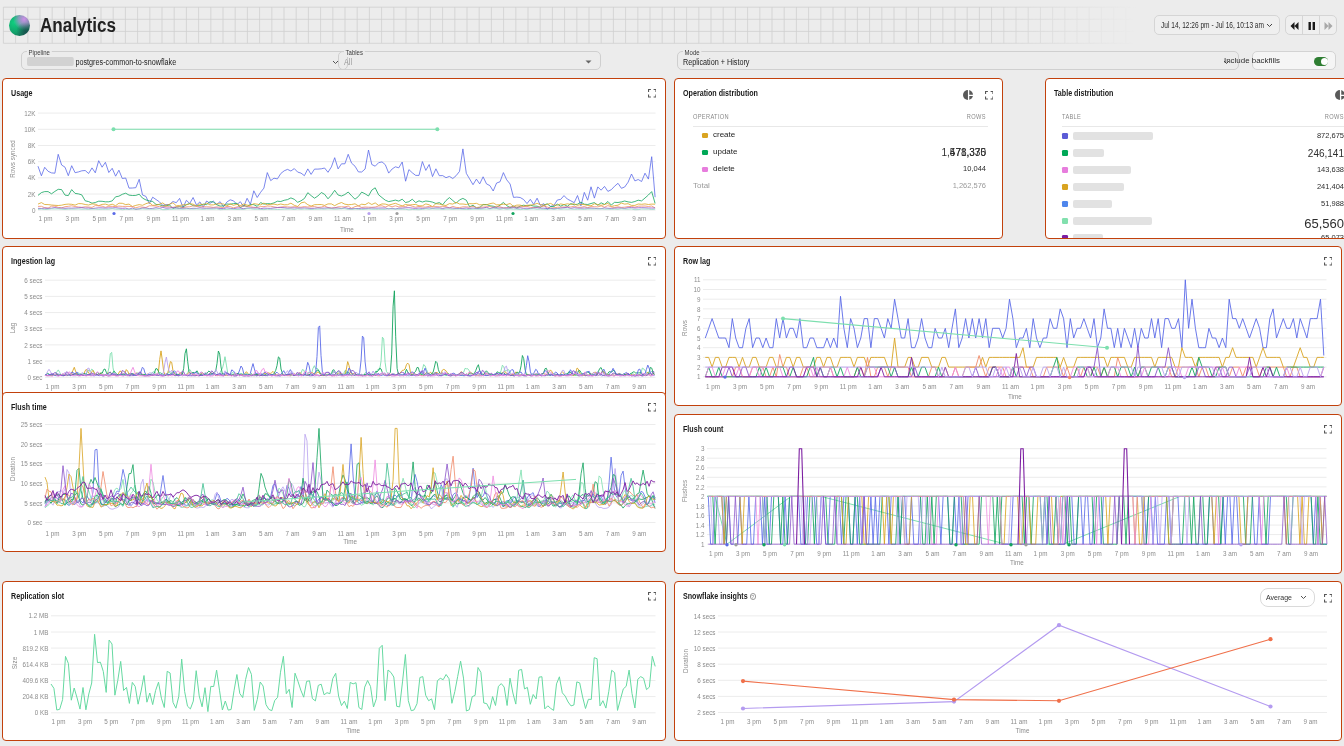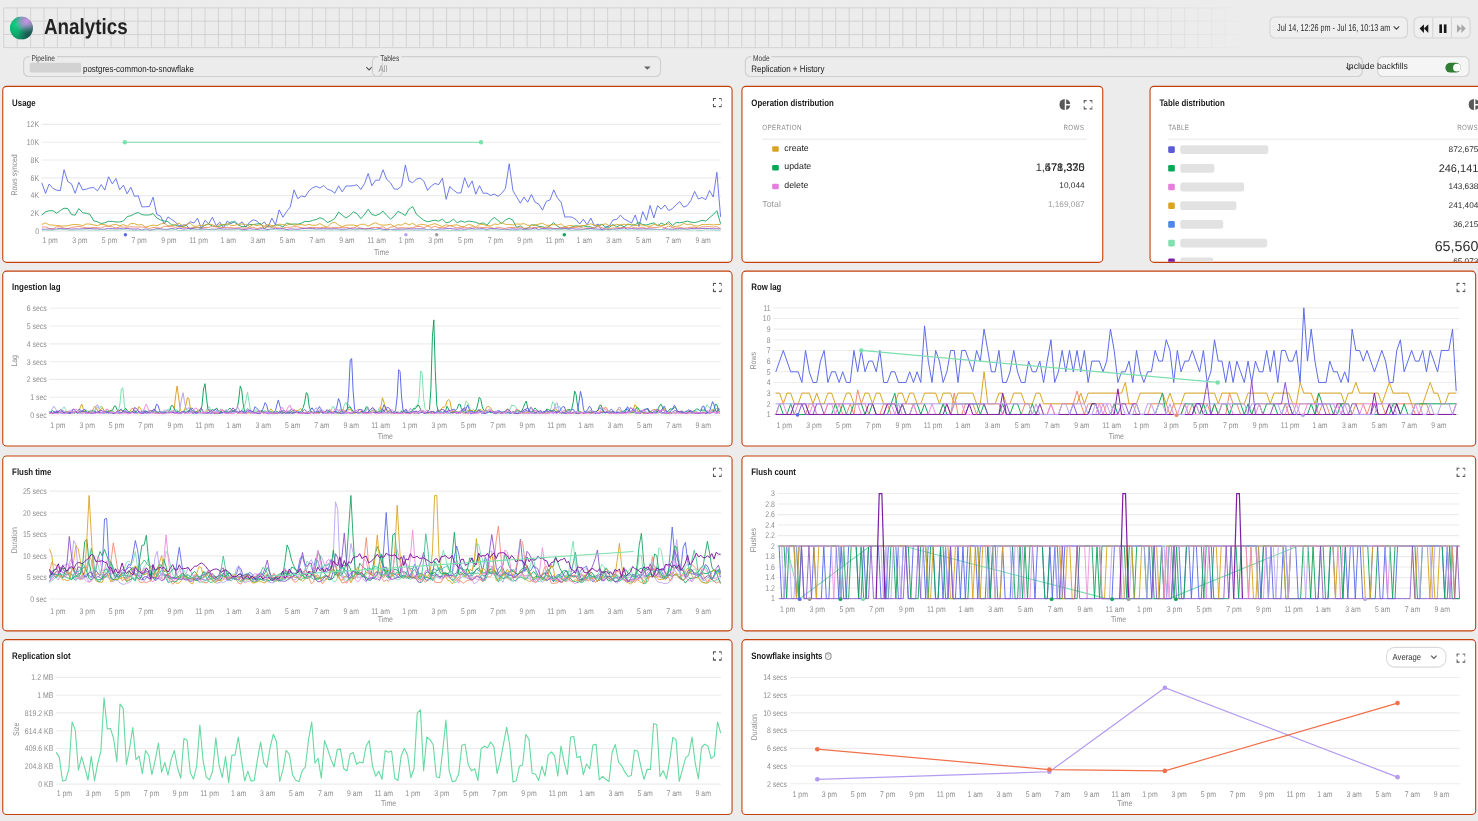--- a/index.html
+++ b/index.html
@@ -247,21 +247,21 @@
     <div style="position:absolute;left:27px;top:53.5px;width:5.5px;height:5.5px;background:#d9a421;border-radius:1.2px"></div>
     <div style="position:absolute;left:38px;top:51px;font-size:8px;color:#222">create</div>
     <div style="position:absolute;right:16px;top:68px;font-size:10px;color:#2e2e2e">1,578,335</div>
     <div style="position:absolute;left:27px;top:70.5px;width:5.5px;height:5.5px;background:#00a857;border-radius:1.2px"></div>
     <div style="position:absolute;left:38px;top:68px;font-size:8px;color:#222">update</div>
     <div style="position:absolute;right:16px;top:68px;font-size:10px;color:#2e2e2e">471,370</div>
     <div style="position:absolute;left:27px;top:87.5px;width:5.5px;height:5.5px;background:#e77ddd;border-radius:1.2px"></div>
     <div style="position:absolute;left:38px;top:85px;font-size:8px;color:#222">delete</div>
     <div style="position:absolute;right:16px;top:85px;font-size:7.5px;color:#2e2e2e">10,044</div>
     <div style="position:absolute;left:18px;top:102px;font-size:8px;color:#9a9a9a">Total</div>
-    <div style="position:absolute;right:16px;top:102px;font-size:7.5px;color:#9a9a9a">1,169,087</div>
+    <div style="position:absolute;right:16px;top:102px;font-size:7.5px;color:#9a9a9a">1,262,576</div>
   </div>
 <div class="card" style="left:1045px;top:78px;width:331px;height:161px">
     <div class="ct" style="transform:scaleX(0.84)">Table distribution</div>
     <svg style="position:absolute;left:289px;top:10.5px" width="10" height="10" viewBox="0 0 10 10">
       <circle cx="5.0" cy="5.0" r="5.0" fill="#595959"></circle>
       <line x1="5.6" y1="0" x2="5.6" y2="10" stroke="#fff" stroke-width="1.3"></line>
       <line x1="5.6" y1="5.3" x2="10" y2="5.3" stroke="#fff" stroke-width="1.3"></line>
     </svg>
     <svg style="position:absolute;left:311.5px;top:12px" width="8.5" height="8.5" viewBox="0 0 8.5 8.5">
       <path d="M0.5 2.9 V0.5 H2.9 M5.6 0.5 H8.0 V2.9 M8.0 5.6 V8.0 H5.6 M2.9 8.0 H0.5 V5.6" fill="none" stroke="#575757" stroke-width="1.2"></path>
@@ -276,21 +276,21 @@
     <div style="position:absolute;left:27px;top:70.0px;width:31px;height:8px;background:#e2e2e2;border-radius:2px"></div>
     <div style="position:absolute;right:31px;top:68.5px;font-size:10px;color:#2e2e2e">246,141</div>
     <div style="position:absolute;left:16px;top:88.0px;width:5.5px;height:5.5px;background:#e77ddd;border-radius:1.2px"></div>
     <div style="position:absolute;left:27px;top:87.0px;width:58px;height:8px;background:#e2e2e2;border-radius:2px"></div>
     <div style="position:absolute;right:31px;top:85.5px;font-size:7.5px;color:#2e2e2e">143,638</div>
     <div style="position:absolute;left:16px;top:105.0px;width:5.5px;height:5.5px;background:#d9a421;border-radius:1.2px"></div>
     <div style="position:absolute;left:27px;top:104.0px;width:51px;height:8px;background:#e2e2e2;border-radius:2px"></div>
     <div style="position:absolute;right:31px;top:102.5px;font-size:7.5px;color:#2e2e2e">241,404</div>
     <div style="position:absolute;left:16px;top:122.0px;width:5.5px;height:5.5px;background:#4f86ec;border-radius:1.2px"></div>
     <div style="position:absolute;left:27px;top:121.0px;width:39px;height:8px;background:#e2e2e2;border-radius:2px"></div>
-    <div style="position:absolute;right:31px;top:119.5px;font-size:7.5px;color:#2e2e2e">36,215</div>
+    <div style="position:absolute;right:31px;top:119.5px;font-size:7.5px;color:#2e2e2e">51,988</div>
     <div style="position:absolute;left:16px;top:139.0px;width:5.5px;height:5.5px;background:#82e0ae;border-radius:1.2px"></div>
     <div style="position:absolute;left:27px;top:138.0px;width:79px;height:8px;background:#e2e2e2;border-radius:2px"></div>
     <div style="position:absolute;right:31px;top:136.5px;font-size:13px;color:#2e2e2e">65,560</div>
     <div style="position:absolute;left:16px;top:156.0px;width:5.5px;height:5.5px;background:#7d1fa2;border-radius:1.2px"></div>
     <div style="position:absolute;left:27px;top:155.0px;width:30px;height:8px;background:#e2e2e2;border-radius:2px"></div>
     <div style="position:absolute;right:31px;top:153.5px;font-size:7.5px;color:#2e2e2e">65,073</div>
     <div style="position:absolute;right:8px;top:30px;width:4px;height:27px;background:#c9c9c9;border-radius:2px"></div>
   </div>
 <div class="card" style="left:2px;top:246px;width:664px;height:160px">
     <div class="ct" style="transform:scaleX(0.84)">Ingestion lag</div>
@@ -408,21 +408,21 @@
 <polyline points="30.3,129.8 33.7,129.8 37.1,129.8 40.4,129.8 43.8,129.8 47.2,120.1 50.6,120.1 54.0,120.1 57.3,120.1 60.7,129.8 64.1,129.8 67.5,129.8 70.9,129.8 74.2,129.8 77.6,129.8 81.0,129.8 84.4,129.8 87.8,129.8 91.1,129.8 94.5,129.8 97.9,129.8 101.3,129.8 104.7,129.8 108.0,129.8 111.4,129.8 114.8,120.1 118.2,120.1 121.6,129.8 124.9,129.8 128.3,129.8 131.7,120.1 135.1,120.1 138.5,120.1 141.8,129.8 145.2,129.8 148.6,129.8 152.0,129.8 155.4,129.8 158.7,129.8 162.1,129.8 165.5,129.8 168.9,129.8 172.3,129.8 175.6,129.8 179.0,129.8 182.4,129.8 185.8,120.1 189.2,129.8 192.5,129.8 195.9,129.8 199.3,129.8 202.7,129.8 206.1,120.1 209.4,129.8 212.8,129.8 216.2,129.8 219.6,129.8 223.0,129.8 226.3,129.8 229.7,129.8 233.1,129.8 236.5,110.4 239.9,129.8 243.2,129.8 246.6,129.8 250.0,129.8 253.4,129.8 256.8,129.8 260.1,129.8 263.5,129.8 266.9,129.8 270.3,129.8 273.7,129.8 277.0,129.8 280.4,129.8 283.8,129.8 287.2,129.8 290.6,129.8 293.9,129.8 297.3,129.8 300.7,129.8 304.1,129.8 307.5,129.8 310.8,129.8 314.2,129.8 317.6,120.1 321.0,120.1 324.4,129.8 327.7,129.8 331.1,129.8 334.5,129.8 337.9,129.8 341.3,106.5 344.6,129.8 348.0,129.8 351.4,129.8 354.8,129.8 358.2,129.8 361.5,129.8 364.9,129.8 368.3,129.8 371.7,129.8 375.1,129.8 378.4,129.8 381.8,129.8 385.2,129.8 388.6,129.8 392.0,129.8 395.3,129.8 398.7,129.8 402.1,129.8 405.5,129.8 408.9,129.8 412.2,120.1 415.6,120.1 419.0,129.8 422.4,129.8 425.8,129.8 429.1,129.8 432.5,129.8 435.9,129.8 439.3,129.8 442.7,129.8 446.0,129.8 449.4,129.8 452.8,129.8 456.2,129.8 459.6,129.8 462.9,129.8 466.3,129.8 469.7,129.8 473.1,129.8 476.5,129.8 479.8,129.8 483.2,129.8 486.6,129.8 490.0,129.8 493.4,129.8 496.7,129.8 500.1,129.8 503.5,129.8 506.9,129.8 510.3,129.8 513.6,129.8 517.0,129.8 520.4,129.8 523.8,129.8 527.2,129.8 530.5,129.8 533.9,129.8 537.3,129.8 540.7,129.8 544.1,129.8 547.4,129.8 550.8,129.8 554.2,129.8 557.6,129.8 561.0,129.8 564.3,129.8 567.7,129.8 571.1,129.8 574.5,110.4 577.9,129.8 581.2,129.8 584.6,129.8 588.0,120.1 591.4,129.8 594.8,120.1 598.1,129.8 601.5,129.8 604.9,129.8 608.3,129.8 611.7,129.8 615.0,129.8 618.4,129.8 621.8,129.8 625.2,129.8 628.6,129.8 631.9,129.8 635.3,129.8 638.7,129.8 642.1,129.8 645.5,129.8 648.8,129.8" fill="none" stroke="#7d1fa2" stroke-width="0.9" stroke-linejoin="round"></polyline>
 <polyline points="30.3,120.1 33.7,120.1 37.1,120.1 40.4,120.1 43.8,120.1 47.2,120.1 50.6,120.1 54.0,120.1 57.3,120.1 60.7,120.1 64.1,120.1 67.5,120.1 70.9,120.1 74.2,120.1 77.6,120.1 81.0,120.1 84.4,120.1 87.8,120.1 91.1,120.1 94.5,120.1 97.9,120.1 101.3,120.1 104.7,120.1 108.0,120.1 111.4,120.1 114.8,120.1 118.2,120.1 121.6,120.1 124.9,120.1 128.3,120.1 131.7,120.1 135.1,120.1 138.5,120.1 141.8,120.1 145.2,120.1 148.6,120.1 152.0,120.1 155.4,120.1 158.7,120.1 162.1,120.1 165.5,120.1 168.9,120.1 172.3,120.1 175.6,120.1 179.0,120.1 182.4,120.1 185.8,120.1 189.2,120.1 192.5,120.1 195.9,120.1 199.3,120.1 202.7,120.1 206.1,120.1 209.4,120.1 212.8,120.1 216.2,120.1 219.6,120.1 223.0,120.1 226.3,120.1 229.7,120.1 233.1,120.1 236.5,120.1 239.9,120.1 243.2,120.1 246.6,120.1 250.0,120.1 253.4,120.1 256.8,120.1 260.1,120.1 263.5,129.8 266.9,120.1 270.3,129.8 273.7,129.8 277.0,129.8 280.4,129.8 283.8,129.8 287.2,129.8 290.6,120.1 293.9,120.1 297.3,129.8 300.7,120.1 304.1,120.1 307.5,120.1 310.8,120.1 314.2,129.8 317.6,129.8 321.0,120.1 324.4,129.8 327.7,120.1 331.1,120.1 334.5,129.8 337.9,120.1 341.3,120.1 344.6,120.1 348.0,129.8 351.4,129.8 354.8,129.8 358.2,120.1 361.5,129.8 364.9,129.8 368.3,120.1 371.7,120.1 375.1,129.8 378.4,120.1 381.8,120.1 385.2,129.8 388.6,120.1 392.0,129.8 395.3,129.8 398.7,129.8 402.1,129.8 405.5,120.1 408.9,120.1 412.2,120.1 415.6,129.8 419.0,129.8 422.4,120.1 425.8,120.1 429.1,120.1 432.5,120.1 435.9,120.1 439.3,120.1 442.7,120.1 446.0,120.1 449.4,120.1 452.8,120.1 456.2,120.1 459.6,129.8 462.9,120.1 466.3,120.1 469.7,120.1 473.1,120.1 476.5,120.1 479.8,120.1 483.2,120.1 486.6,120.1 490.0,129.8 493.4,120.1 496.7,120.1 500.1,120.1 503.5,129.8 506.9,120.1 510.3,120.1 513.6,120.1 517.0,120.1 520.4,120.1 523.8,120.1 527.2,120.1 530.5,120.1 533.9,120.1 537.3,120.1 540.7,129.8 544.1,129.8 547.4,120.1 550.8,120.1 554.2,129.8 557.6,129.8 561.0,129.8 564.3,129.8 567.7,129.8 571.1,129.8 574.5,129.8 577.9,120.1 581.2,120.1 584.6,120.1 588.0,120.1 591.4,120.1 594.8,129.8 598.1,129.8 601.5,129.8 604.9,129.8 608.3,129.8 611.7,120.1 615.0,120.1 618.4,129.8 621.8,129.8 625.2,120.1 628.6,129.8 631.9,129.8 635.3,120.1 638.7,120.1 642.1,120.1 645.5,129.8 648.8,120.1" fill="none" stroke="#b8a2ef" stroke-width="0.9" stroke-linejoin="round"></polyline>
 <line x1="108" y1="71.6" x2="432" y2="100.7" stroke="#7cdfae" stroke-width="1.1"></line>
 <circle cx="108.0" cy="71.6" r="2.0" fill="#7cdfae"></circle>
 <circle cx="432.0" cy="100.7" r="2.0" fill="#7cdfae"></circle>
 <circle cx="50.0" cy="130.1" r="1.7" fill="#5a6ae8"></circle>
 <circle cx="394.6" cy="130.5" r="1.7" fill="#f08a68"></circle>
 <circle cx="509.5" cy="130.5" r="1.7" fill="#b8a2ef"></circle>
     </svg>
   </div>
-<div class="card" style="left:2px;top:414px;width:664px;height:160px">
+<div class="card" style="left:2px;top:392px;width:664px;height:160px">
     <div class="ct" style="transform:scaleX(0.84)">Flush time</div>
     <svg style="position:absolute;left:644.5px;top:10px" width="8.5" height="8.5" viewBox="0 0 8.5 8.5">
       <path d="M0.5 2.9 V0.5 H2.9 M5.6 0.5 H8.0 V2.9 M8.0 5.6 V8.0 H5.6 M2.9 8.0 H0.5 V5.6" fill="none" stroke="#575757" stroke-width="1.2"></path>
     </svg>
     <svg width="664" height="160" style="position:absolute;left:0;top:0">
       <line x1="42" y1="129.5" x2="652.5" y2="129.5" stroke="#ececec" stroke-width="1"></line>
 <text x="39.5" y="132.1" text-anchor="end" font-size="7.5" fill="#8c8c8c" textLength="15.1" lengthAdjust="spacingAndGlyphs">0 sec</text>
 <line x1="42" y1="109.9" x2="652.5" y2="109.9" stroke="#ececec" stroke-width="1"></line>
 <text x="39.5" y="112.5" text-anchor="end" font-size="7.5" fill="#8c8c8c" textLength="18.2" lengthAdjust="spacingAndGlyphs">5 secs</text>
 <line x1="42" y1="90.3" x2="652.5" y2="90.3" stroke="#ececec" stroke-width="1"></line>

